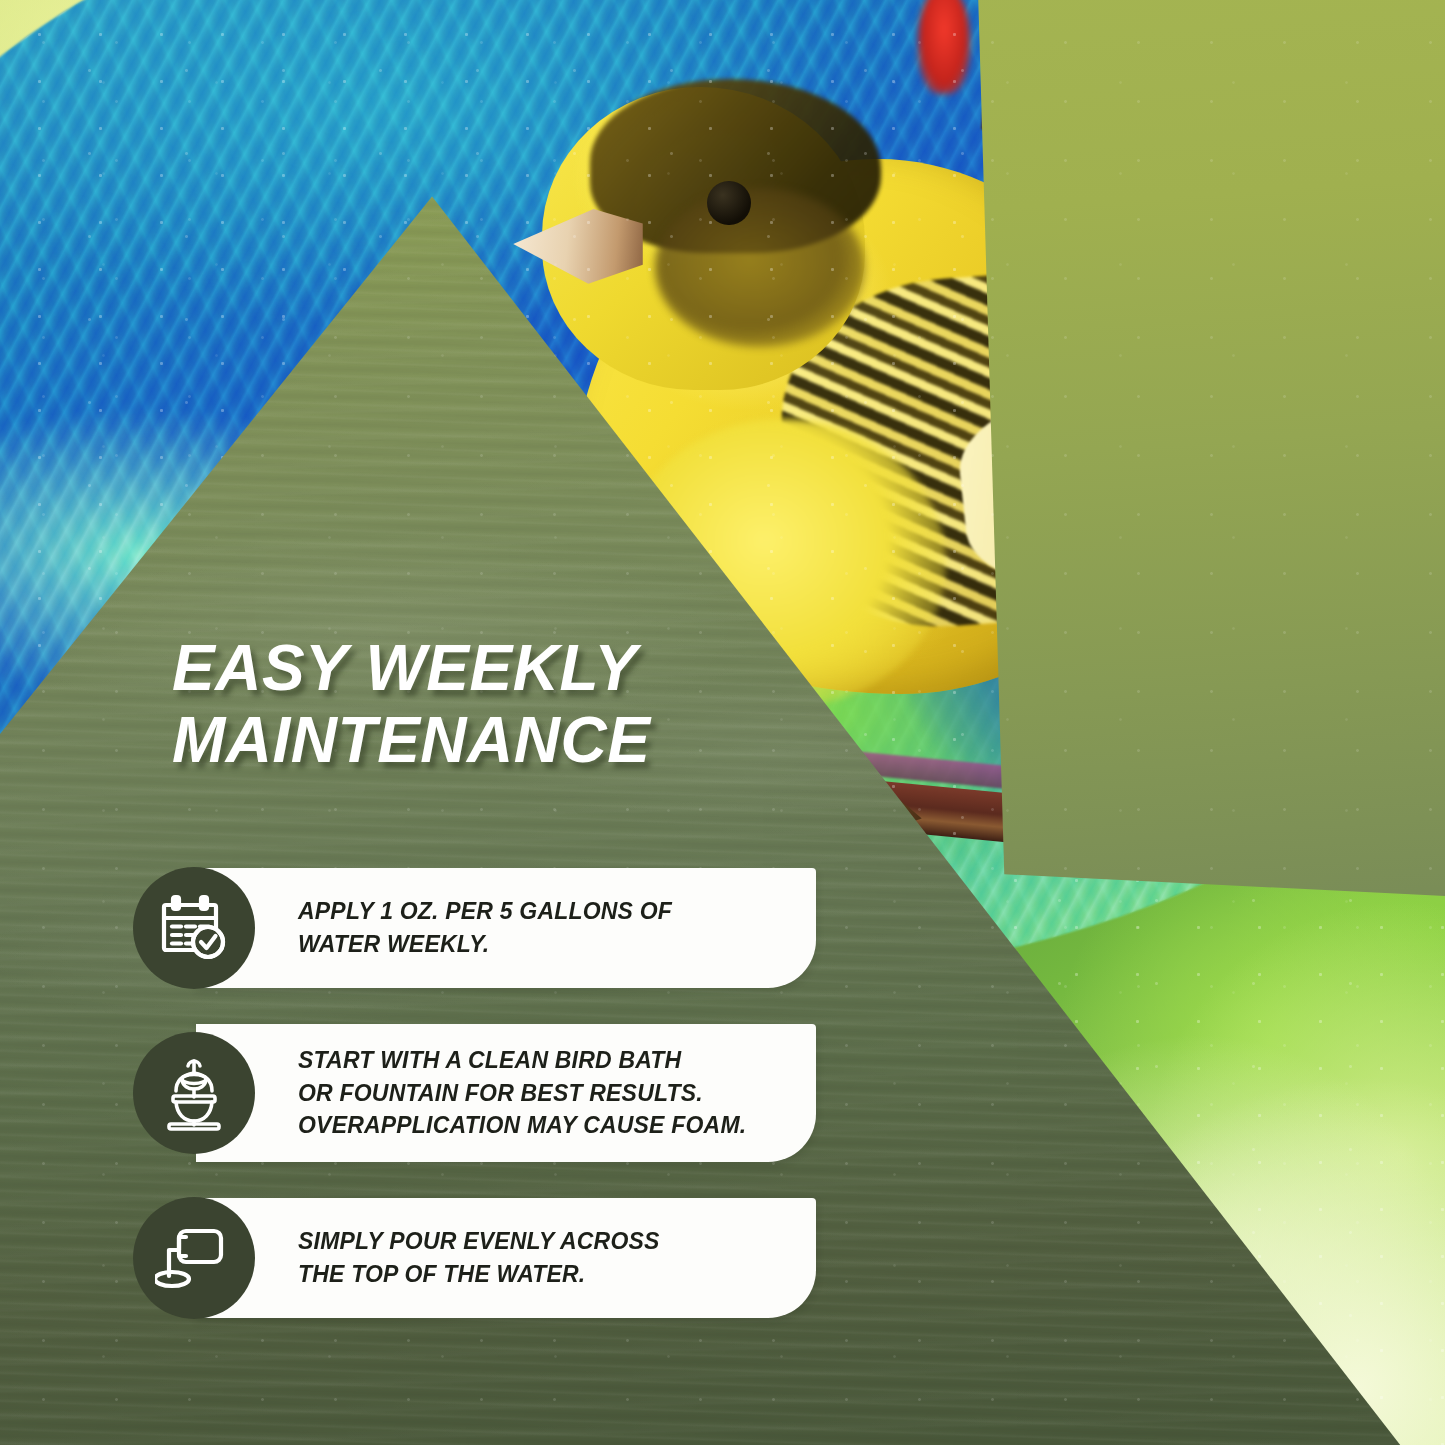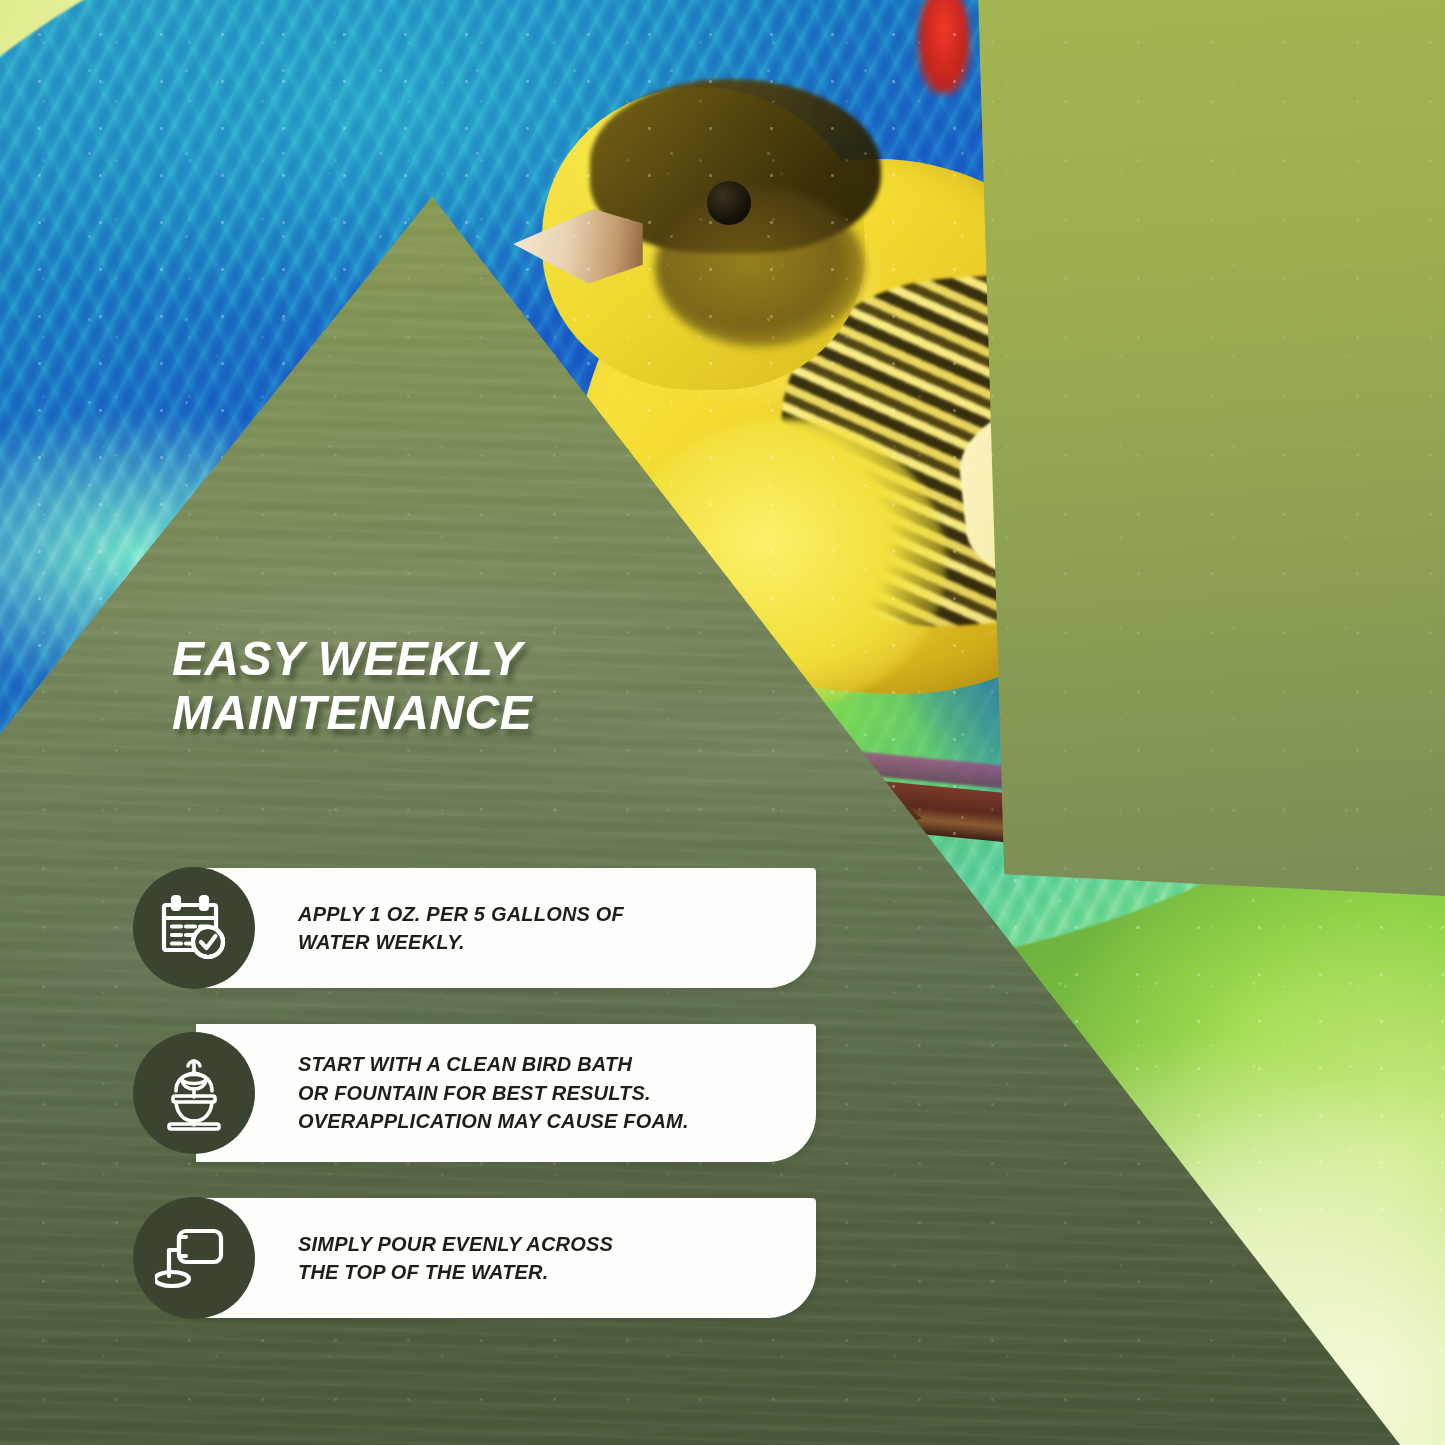--- a/index.html
+++ b/index.html
@@ -312,21 +312,21 @@
     opacity: 0.7;
   }
 
   
   .headline {
     position: absolute;
     left: 172px;
     top: 632px;
     width: 740px;
     color: #ffffff;
-    font-size: 48px;
+    font-size: 64px;
     line-height: 1.13;
     font-weight: 700;
     font-style: italic;
     letter-spacing: 0.5px;
     text-transform: uppercase;
     text-shadow: 5px 6px 5px rgba(30,40,20,0.42);
     white-space: pre-line;
   }
 
   
@@ -356,21 +356,21 @@
     border-bottom-right-radius: 48px;
     box-shadow: 0 3px 8px rgba(25,32,16,0.16);
     display: flex;
     align-items: center;
     box-sizing: border-box;
     padding-left: 102px;
     padding-right: 26px;
   }
   .pill-text {
     color: #1d2019;
-    font-size: 20px;
+    font-size: 23px;
     line-height: 1.42;
     font-weight: 700;
     font-style: italic;
     letter-spacing: 0.2px;
     text-transform: uppercase;
     white-space: pre-line;
   }
   .icon-circle {
     position: absolute;
     left: 133px;

